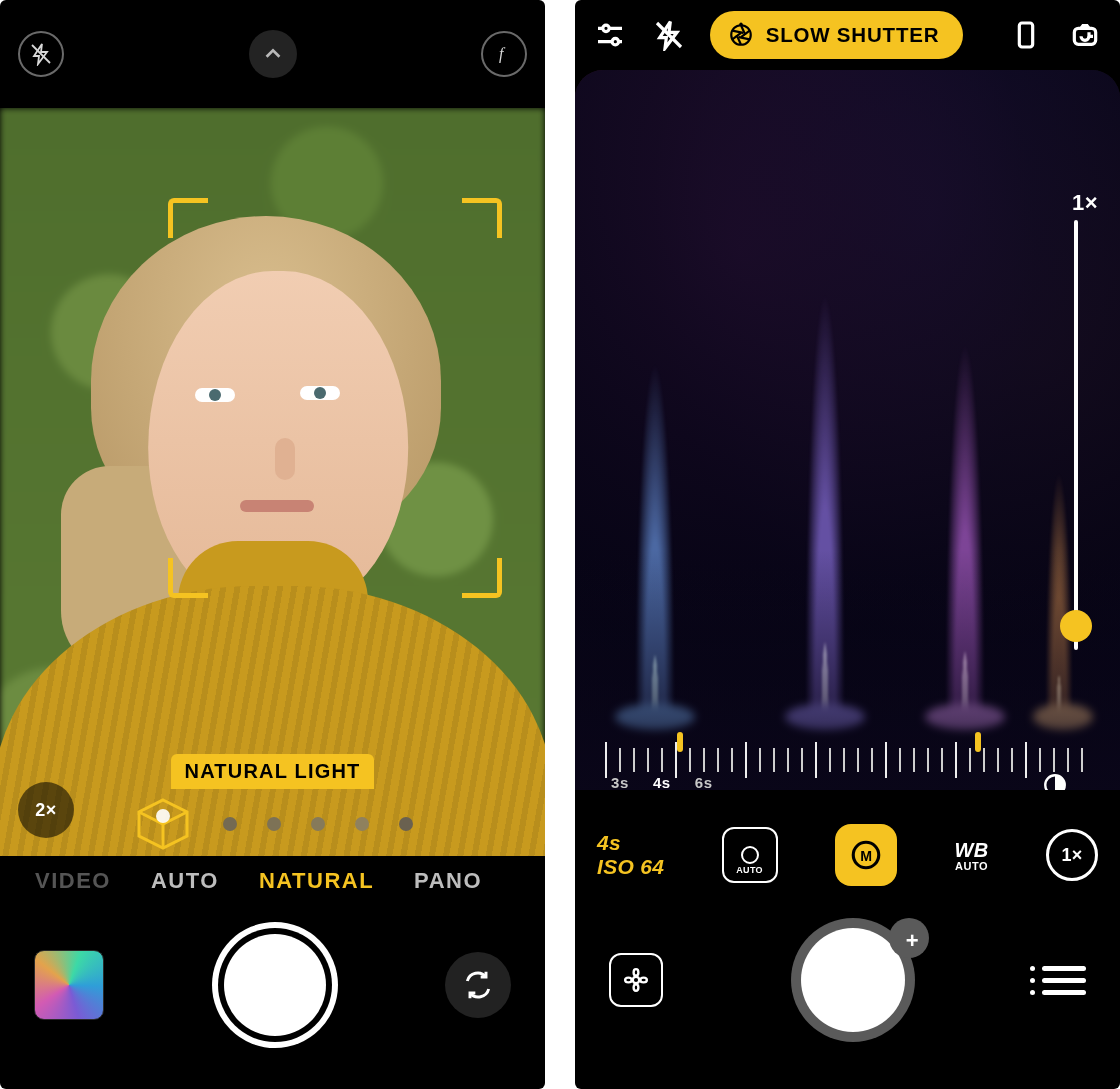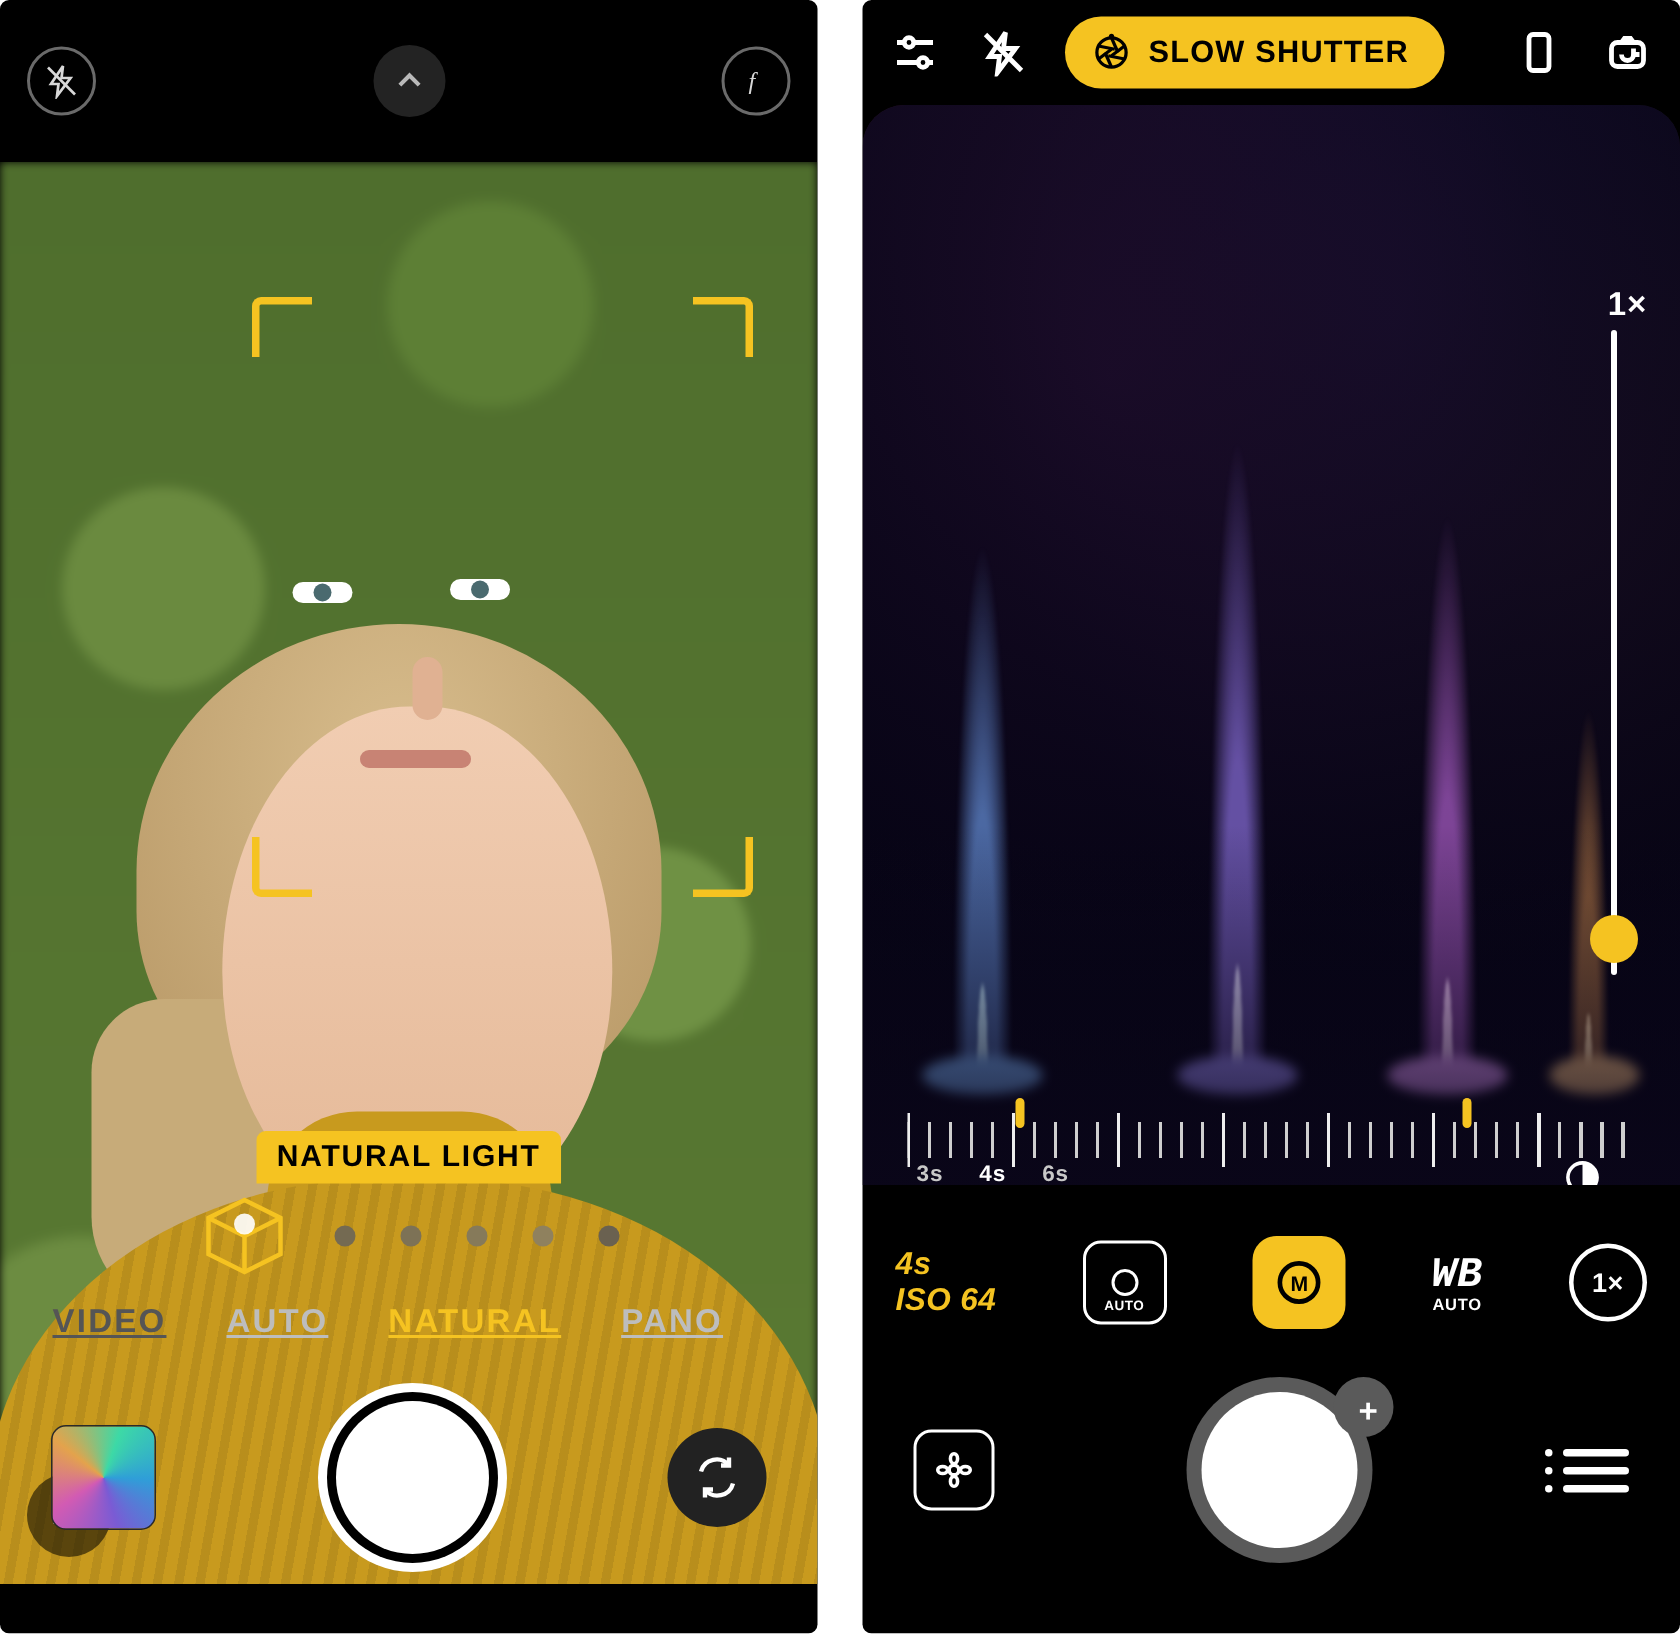--- a/index.html
+++ b/index.html
@@ -7,21 +7,21 @@
   .stage { display: flex; gap: 30px; padding: 0; width: 1120px; height: 1089px; background: #fff; }
   .phone { width: 545px; height: 1089px; background: #000; position: relative; overflow: hidden; border-radius: 6px; }
 
   
   .ios-top { position: absolute; top: 0; left: 0; right: 0; height: 108px; display: flex; align-items: center; justify-content: space-between; padding: 0 18px; }
   .round-btn { width: 46px; height: 46px; border-radius: 50%; border: 2px solid #6a6a6a; display: flex; align-items: center; justify-content: center; }
   .round-btn svg { width: 24px; height: 24px; }
   .chev { width: 48px; height: 48px; border-radius: 50%; background: #232323; display: flex; align-items: center; justify-content: center; }
   .chev svg { width: 22px; height: 22px; stroke: #b9b9b9; fill: none; stroke-width: 3; }
 
-  .viewfinder { position: absolute; top: 108px; left: 0; right: 0; height: 948px; overflow: hidden; }
+  .viewfinder { position: absolute; top: 108px; left: 0; right: 0; height: 748px; overflow: hidden; }
   .bg-hedge { position: absolute; inset: 0; background:
      radial-gradient(circle at 20% 30%, #6a8a3f 0 8%, transparent 9%),
      radial-gradient(circle at 60% 10%, #5d7f35 0 7%, transparent 8%),
      radial-gradient(circle at 80% 55%, #6f9144 0 9%, transparent 10%),
      radial-gradient(circle at 35% 70%, #567431 0 8%, transparent 9%),
      radial-gradient(circle at 10% 85%, #6c8c41 0 9%, transparent 10%),
      linear-gradient(#4f6e2d, #5a7a33); filter: blur(3px); }
   
   .torso { position: absolute; bottom: -30px; left: 50%; transform: translateX(-50%); width: 560px; height: 300px; background: #c89a1e; border-radius: 260px 260px 0 0 / 210px 210px 0 0; }
   .torso::after { content:""; position:absolute; inset:0; background: repeating-linear-gradient(100deg, rgba(0,0,0,.08) 0 6px, transparent 6px 14px); border-radius: inherit; }
@@ -48,21 +48,21 @@
   .cube svg { width:60px; height:60px; }
   .dot { width:14px; height:14px; border-radius:50%; background:#6a6150; }
   .light-row .dot:nth-of-type(2){background:#746a52}
   .light-row .dot:nth-of-type(3){background:#7d7256}
   .light-row .dot:nth-of-type(4){background:#867a5a}
   .light-row .dot:nth-of-type(5){background:#8f815e}
 
   .zoom-pill { position:absolute; left:18px; bottom:18px; width:56px; height:56px; border-radius:50%; background:rgba(0,0,0,.55); color:#fff; display:flex; align-items:center; justify-content:center; font-weight:600; font-size:18px; letter-spacing:.5px; }
 
   .mode-row { position:absolute; top:868px; left:0; right:0; display:flex; gap:40px; align-items:center; padding:0 35px; font-weight:600; font-size:22px; letter-spacing:1.5px; }
-  .mode { color:#bdbdbd;text-decoration:underline; }
+  .mode { color:#bdbdbd; }
   .mode.dim { color:#555; }
   .mode.active { color:#f5c321; }
 
   .dock { position:absolute; left:0; right:0; bottom:0; height:168px; display:flex; align-items:center; justify-content:space-between; padding:0 34px 40px; }
   .thumb { width:70px; height:70px; border-radius:10px; background:
     conic-gradient(from 20deg at 50% 50%, #3dd9a6, #2f9ed8, #7a5bd4, #d25bb3, #e3a34c, #3dd9a6);
     border:1px solid #2a2a2a; }
   .shutter { width:102px; height:102px; border-radius:50%; background:#fff; box-shadow: 0 0 0 6px #000, 0 0 0 12px #fff; }
   .flip { width:66px; height:66px; border-radius:50%; background:#222; display:flex; align-items:center; justify-content:center; }
   .flip svg{width:32px;height:32px;stroke:#fff;fill:none;stroke-width:2.2}
@@ -111,21 +111,21 @@
   .contrast-ic svg{width:26px;height:26px}
 
   .r-controls { position:absolute; left:0; right:0; top:800px; height:110px; display:flex; align-items:center; justify-content:space-between; padding:0 22px; }
   .r-readout { color:#f5c321; font-weight:800; font-size:21px; line-height:1.15; font-style:italic; letter-spacing:.3px; }
   .sq { width:56px; height:56px; border-radius:12px; border:2.5px solid #fff; display:flex; align-items:center; justify-content:center; position:relative; }
   .sq .mini{ position:absolute; bottom:6px; font-size:9px; font-weight:800; color:#fff; letter-spacing:.3px; }
   .sq.focus::before{content:"";width:14px;height:14px;border:2.5px solid #fff;border-radius:50%}
   .yellow-sq { width:62px; height:62px; border-radius:16px; background:#f5c321; display:flex; align-items:center; justify-content:center; }
   .yellow-sq svg{width:34px;height:34px}
   .wb { text-align:center; color:#fff; }
-  .wb .top{ font-weight:800; font-style:italic; font-size:28px; letter-spacing:.4px;font-family:Liberation Mono, monospace; }
+  .wb .top{ font-weight:800; font-style:italic; font-size:20px; letter-spacing:.4px; }
   .wb .bot{ font-size:11px; font-weight:800; letter-spacing:.5px; margin-top:-2px; }
   .ring1x { width:52px; height:52px; border-radius:50%; border:3px solid #fff; color:#fff; font-weight:800; font-size:18px; display:flex; align-items:center; justify-content:center; letter-spacing:.3px;}
 
   .r-dock { position:absolute; left:0; right:0; bottom:0; height:180px; display:flex; align-items:center; justify-content:space-between; padding:0 34px 38px; }
   .gal { width:54px; height:54px; border:2.5px solid #fff; border-radius:12px; display:flex; align-items:center; justify-content:center; position:relative; }
   .gal::after{content:"";position:absolute;right:-7px;bottom:-7px;width:54px;height:54px;border:2.5px solid #fff;border-radius:12px;z-index:-1}
   .gal svg{width:26px;height:26px;stroke:#fff;fill:none;stroke-width:2.2}
   .shutter2 { position:relative; width:104px; height:104px; border-radius:50%; background:#fff; box-shadow:0 0 0 10px #5a5a5a; }
   .shutter2::after{content:"";position:absolute;right:-24px;top:-10px;width:40px;height:40px;border-radius:50%;background:#5a5a5a;}
   .plus{position:absolute;right:-14px;top:0;color:#fff;font-size:22px;font-weight:700;z-index:2}

